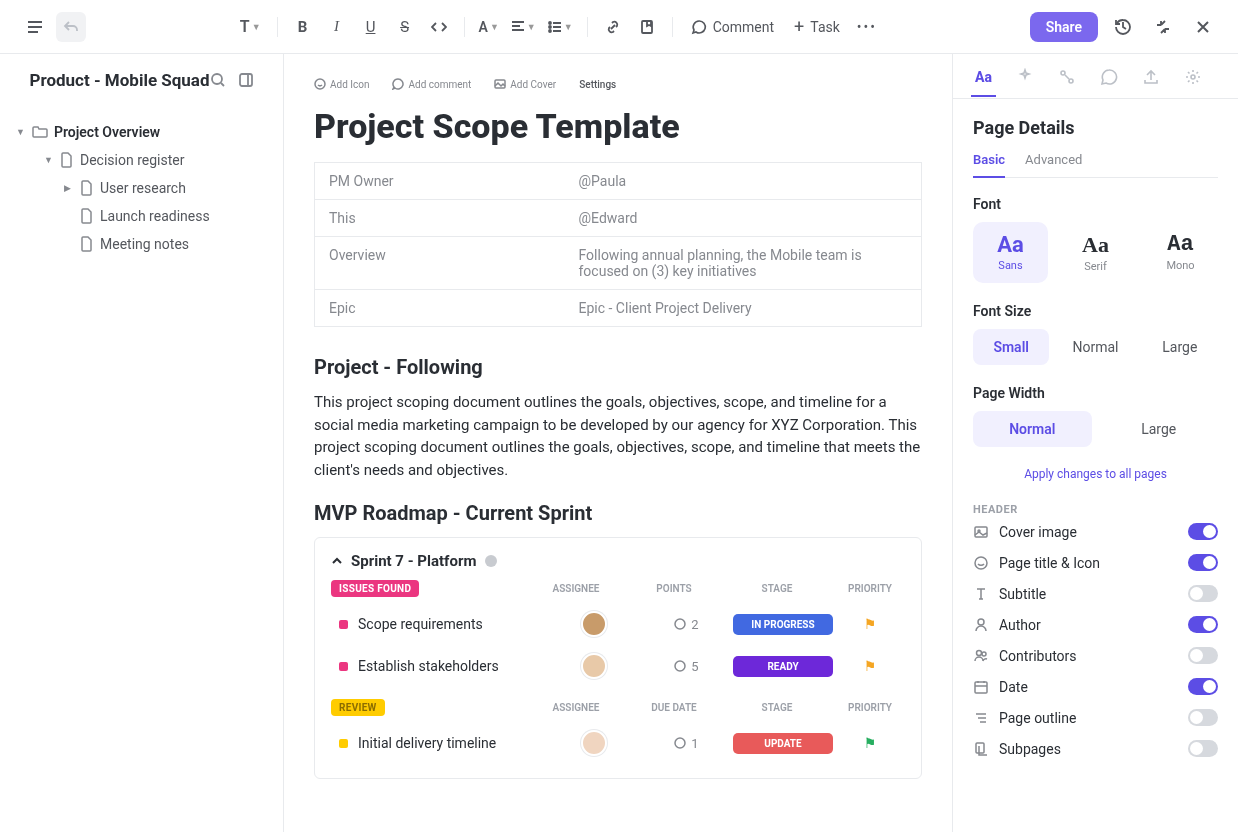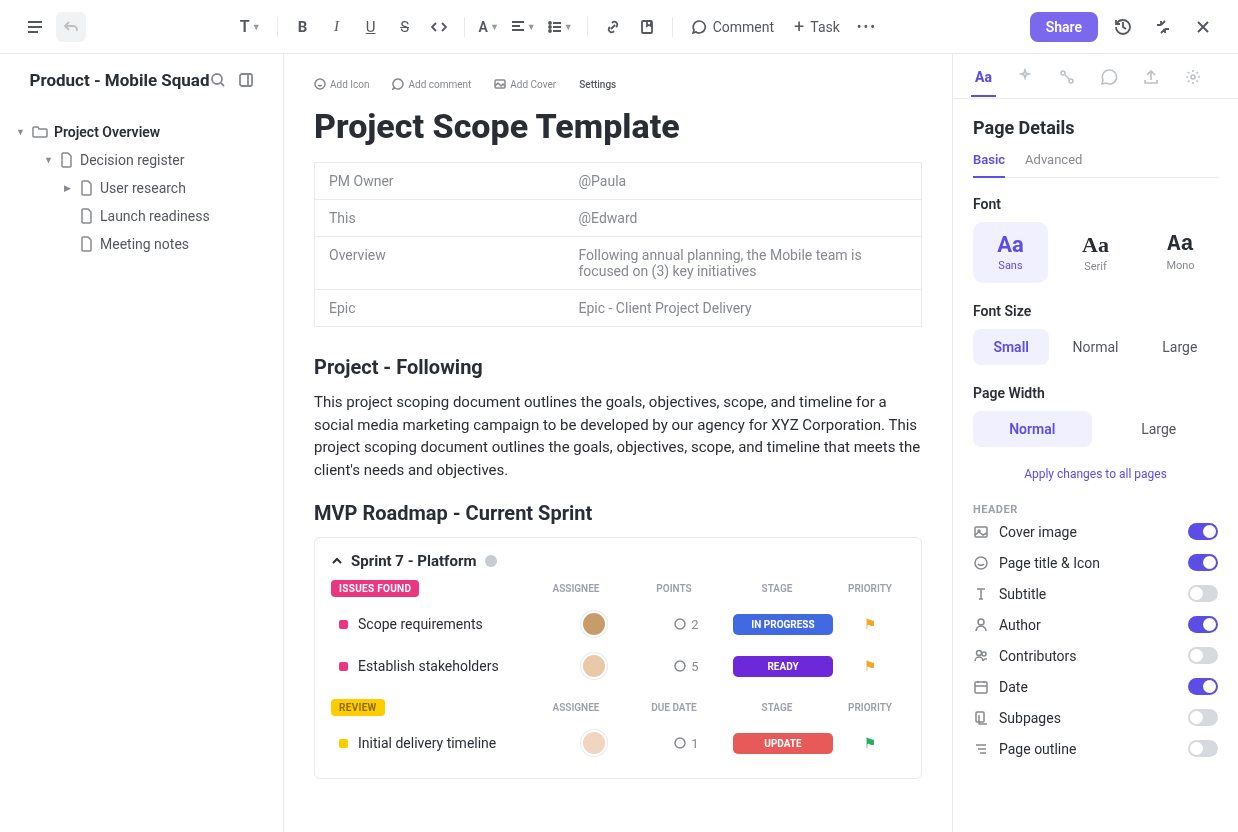--- a/index.html
+++ b/index.html
@@ -555,32 +555,32 @@
                 <rect x="2" y="3" width="12" height="11" rx="1"></rect>
                 <path d="M2 7h12M5 2v2M11 2v2"></path>
               </svg>
               <span>Date</span>
             </div>
           <div class="toggle on"></div>
         </div>
         <div class="toggle-row">
           <div class="toggle-row-left">
               <svg width="16" height="16" viewBox="0 0 16 16" fill="none" stroke="currentColor" stroke-width="1.5">
+                <path d="M3 4h10M5 8h8M7 12h6"></path>
+              </svg>
+              <span>Page outline</span>
+            </div>
+          <div class="toggle off"></div>
+        </div>
+        <div class="toggle-row">
+          <div class="toggle-row-left">
+              <svg width="16" height="16" viewBox="0 0 16 16" fill="none" stroke="currentColor" stroke-width="1.5">
                 <rect x="3" y="2" width="8" height="10" rx="1"></rect>
                 <path d="M6 5v9h8"></path>
               </svg>
               <span>Subpages</span>
-            </div>
-          <div class="toggle off"></div>
-        </div>
-        <div class="toggle-row">
-          <div class="toggle-row-left">
-              <svg width="16" height="16" viewBox="0 0 16 16" fill="none" stroke="currentColor" stroke-width="1.5">
-                <path d="M3 4h10M5 8h8M7 12h6"></path>
-              </svg>
-              <span>Page outline</span>
             </div>
           <div class="toggle off"></div>
         </div>
       </div>
     </div>
   </div>
 </div>
 
 </body></html>

